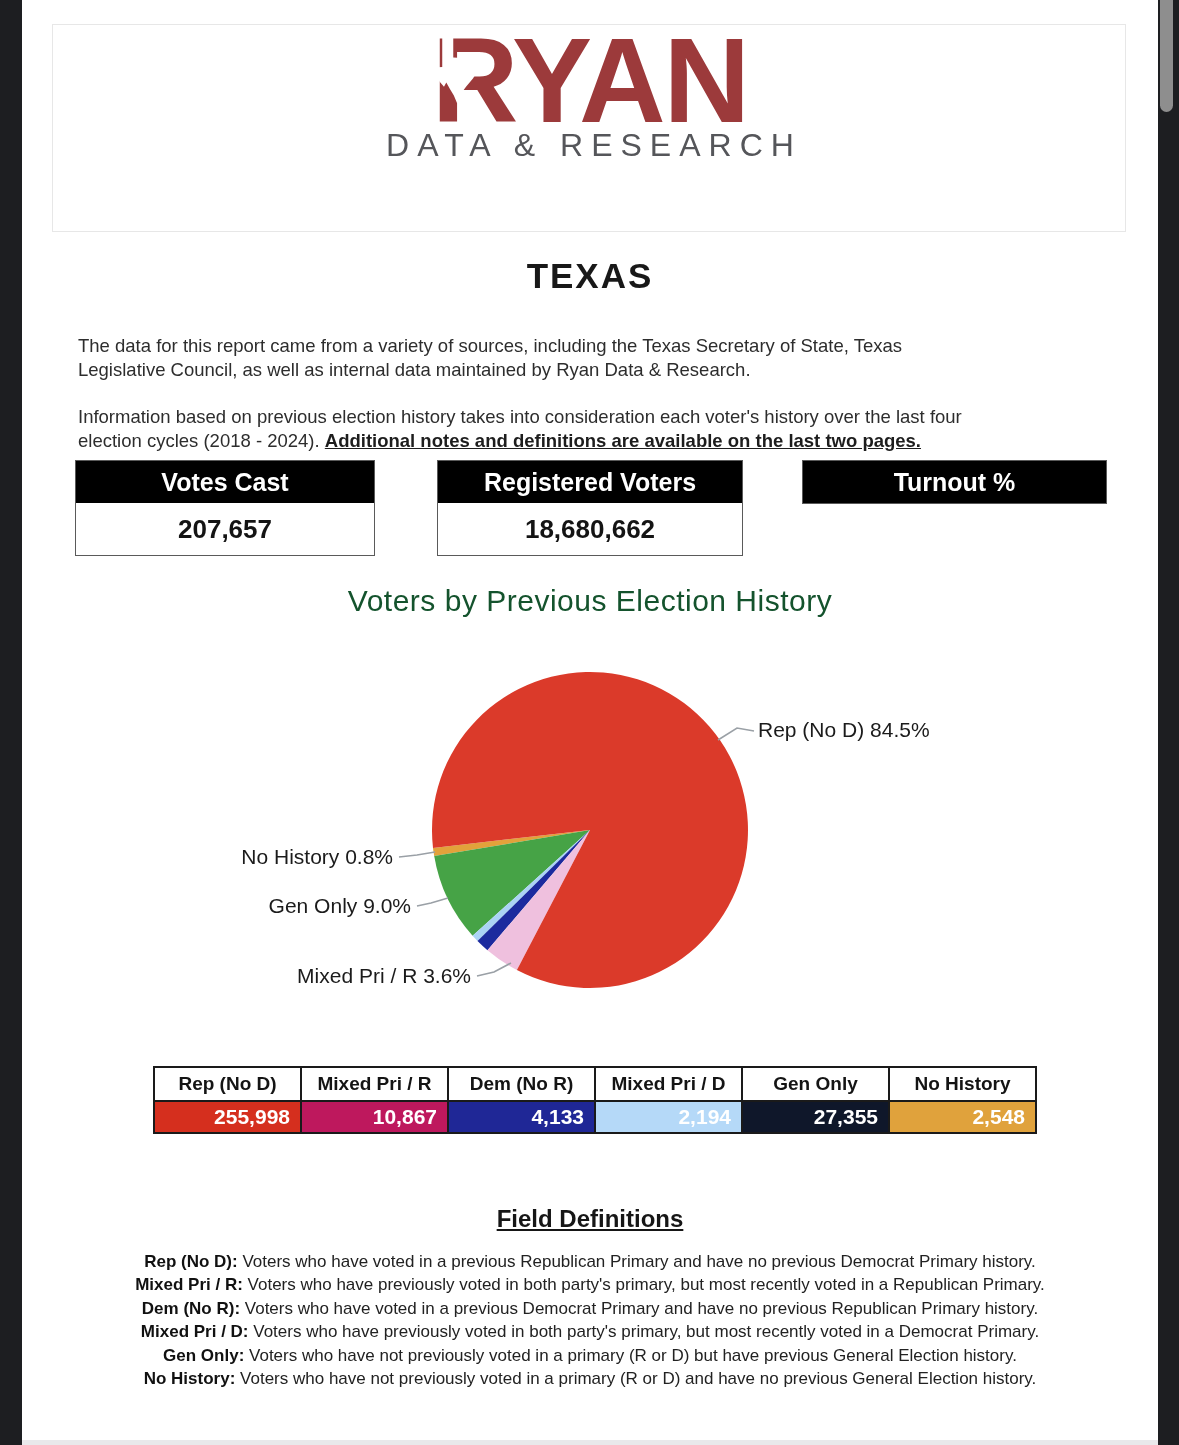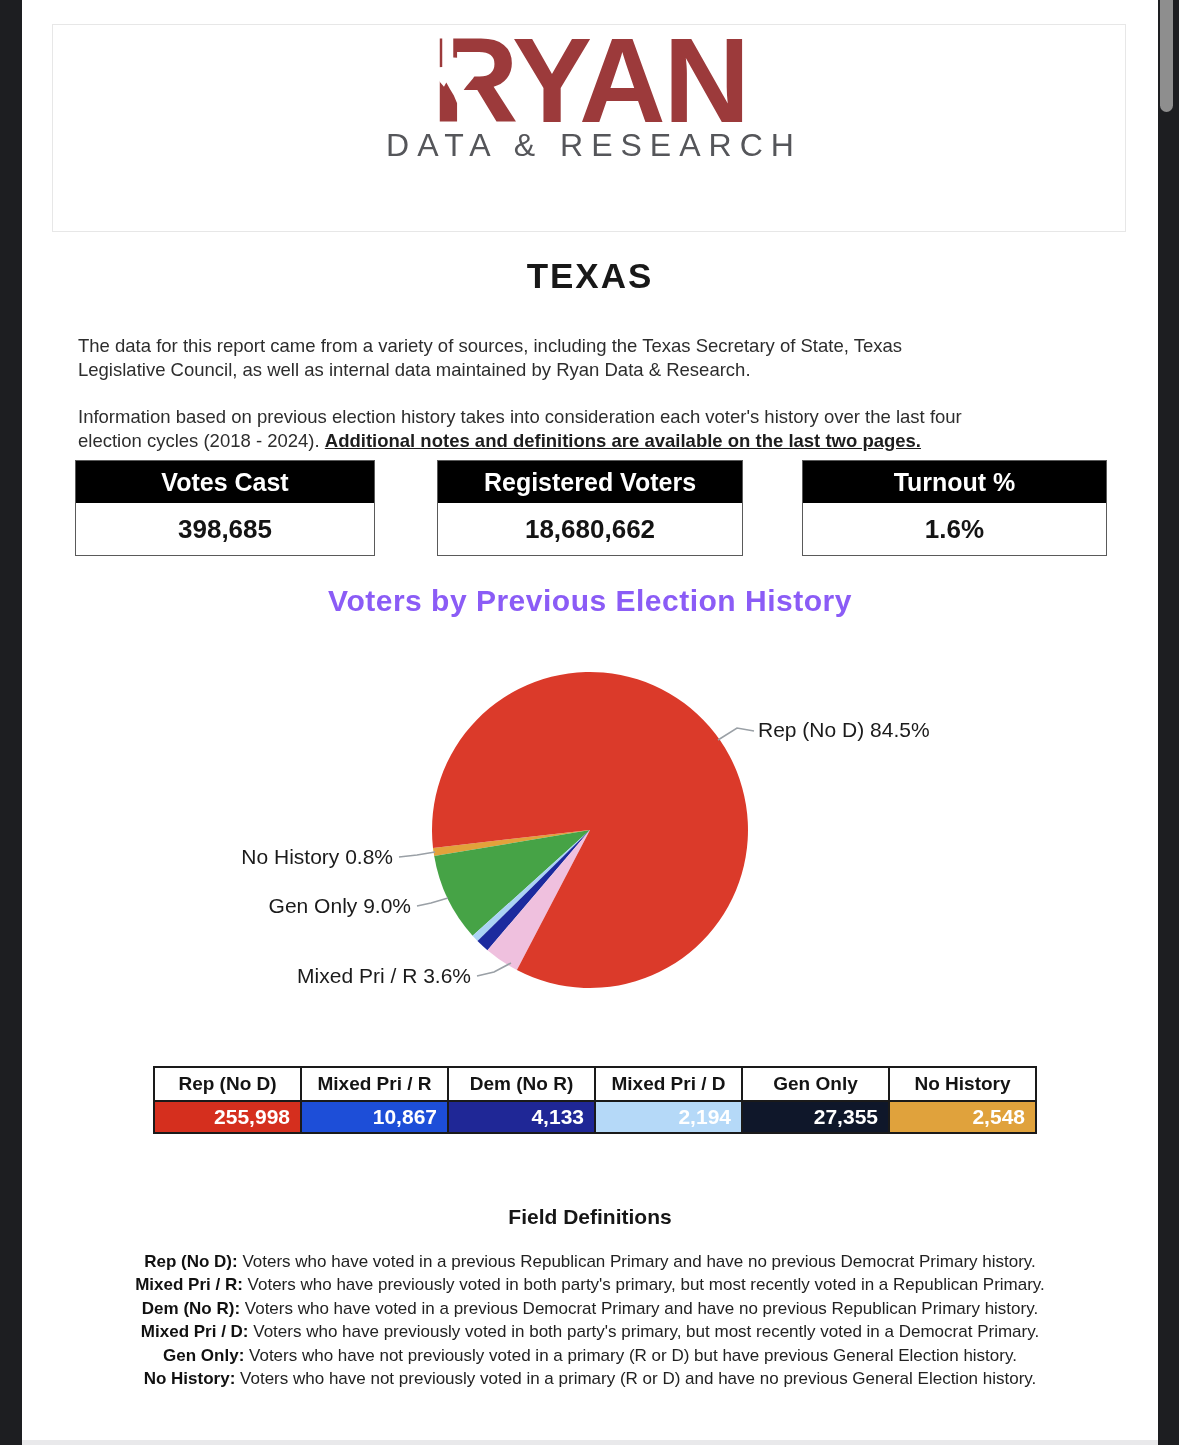--- a/index.html
+++ b/index.html
@@ -46,38 +46,38 @@
     background:#000;color:#fff;font-weight:bold;font-size:25px;
     height:42px;line-height:42px;text-align:center;
   }
   .statbox .val{
     height:52px;line-height:52px;text-align:center;
     font-weight:bold;font-size:26px;color:#141414;
   }
   .sb1{left:53px;width:298px;} .sb2{left:415px;width:304px;} .sb3{left:780px;width:303px;}
   .chart-heading{
     position:absolute;left:0;top:584px;width:100%;text-align:center;
-    font-size:30px;font-weight:bold;letter-spacing:0.5px;color:#8b5cf6;
+    font-size:30px;font-weight:normal;letter-spacing:0.5px;color:#14532d;
   }
   .pie-svg{position:absolute;left:178px;top:645px;}
   .pie-label{font-family:"Liberation Sans",sans-serif;font-size:21px;fill:#1b1b1b;}
   
   .vtable{position:absolute;left:131px;top:1066px;border-collapse:collapse;}
   .vtable th{
     width:145px;height:32px;border:2px solid #1a1a1a;background:#fff;
     font-size:19px;font-weight:bold;color:#141414;text-align:center;padding:0;
   }
   .vtable td{
     width:145px;height:32px;border:2px solid #1a1a1a;
     font-size:21px;font-weight:bold;color:#ffffff;text-align:right;
     padding:0 10px 0 0;box-sizing:border-box;
   }
   .defs-heading{
     position:absolute;left:0;top:1205px;width:100%;text-align:center;
-    font-size:21px;font-weight:bold;color:#161616;
+    font-size:24px;font-weight:bold;text-decoration:underline;color:#161616;
   }
   .defs{position:absolute;left:0;top:1250px;width:100%;font-size:17px;line-height:23.4px;color:#222;}
   .defs .def-line{text-align:center;white-space:nowrap;}
   .defs .term{font-weight:bold;color:#111;}
   .bottom-strip{position:absolute;left:0;bottom:0;width:100%;height:5px;background:#e9e9eb;}
 </style>
 </head>
 <body>
 
 <div class="paper">
@@ -98,29 +98,28 @@
     <div class="pline">The data for this report came from a variety of sources, including the Texas Secretary of State, Texas</div>
     <div class="pline">Legislative Council, as well as internal data maintained by Ryan Data &amp; Research.</div>
   </div>
   <div class="para p2">
     <div class="pline">Information based on previous election history takes into consideration each voter's history over the last four</div>
     <div class="pline"><span>election cycles (2018 - 2024). </span><span class="bold-underline">Additional notes and definitions are available on the last two pages.</span></div>
   </div>
 
   <div class="statbox sb1">
     <div class="hdr">Votes Cast</div>
-    <div class="val">398,685</div>
+    <div class="val">207,657</div>
   </div>
   <div class="statbox sb2">
     <div class="hdr">Registered Voters</div>
     <div class="val">18,680,662</div>
   </div>
   <div class="statbox sb3">
     <div class="hdr">Turnout %</div>
-    <div class="val">1.6%</div>
   </div>
 
   <div class="chart-heading">Voters by Previous Election History</div>
 
   <svg class="pie-svg" width="780" height="370" viewBox="0 0 780 370">
       <path d="M390,185 L233.0,202.9 A158,158 0 0 0 234.2,211.1 Z" fill="#e2a23b"></path>
       <path d="M390,185 L234.2,211.1 A158,158 0 0 0 272.6,290.8 Z" fill="#46a346"></path>
       <path d="M390,185 L272.6,290.8 A158,158 0 0 0 277.5,296.0 Z" fill="#abd3f5"></path>
       <path d="M390,185 L277.5,296.0 A158,158 0 0 0 287.5,305.2 Z" fill="#1c2a9e"></path>
       <path d="M390,185 L287.5,305.2 A158,158 0 0 0 316.9,325.1 Z" fill="#efc0de"></path>
@@ -140,21 +139,21 @@
         <tr>
       <th>Rep (No D)</th>
       <th>Mixed Pri / R</th>
       <th>Dem (No R)</th>
       <th>Mixed Pri / D</th>
       <th>Gen Only</th>
       <th>No History</th>
     </tr>
     <tr>
       <td style="background: rgb(213, 47, 30);">255,998</td>
-      <td style="background: #1d4ed8;">10,867</td>
+      <td style="background: #be185d;">10,867</td>
       <td style="background: rgb(31, 39, 150);">4,133</td>
       <td style="background: rgb(181, 217, 248);">2,194</td>
       <td style="background: #0f172a;">27,355</td>
       <td style="background: rgb(224, 162, 60);">2,548</td>
     </tr>
   </tbody>
     </table>
 
   <div class="defs-heading">Field Definitions</div>
   <div class="defs">

